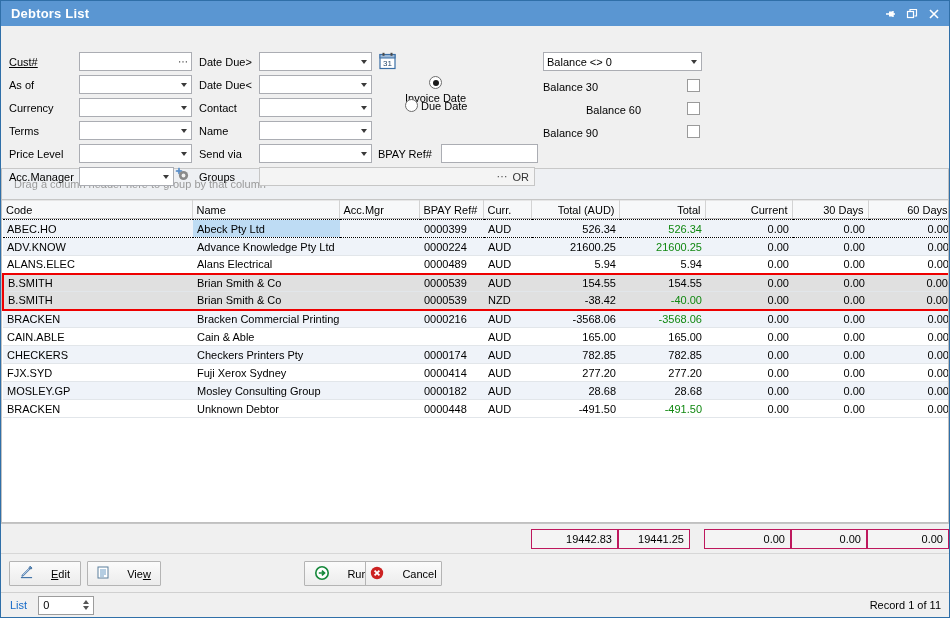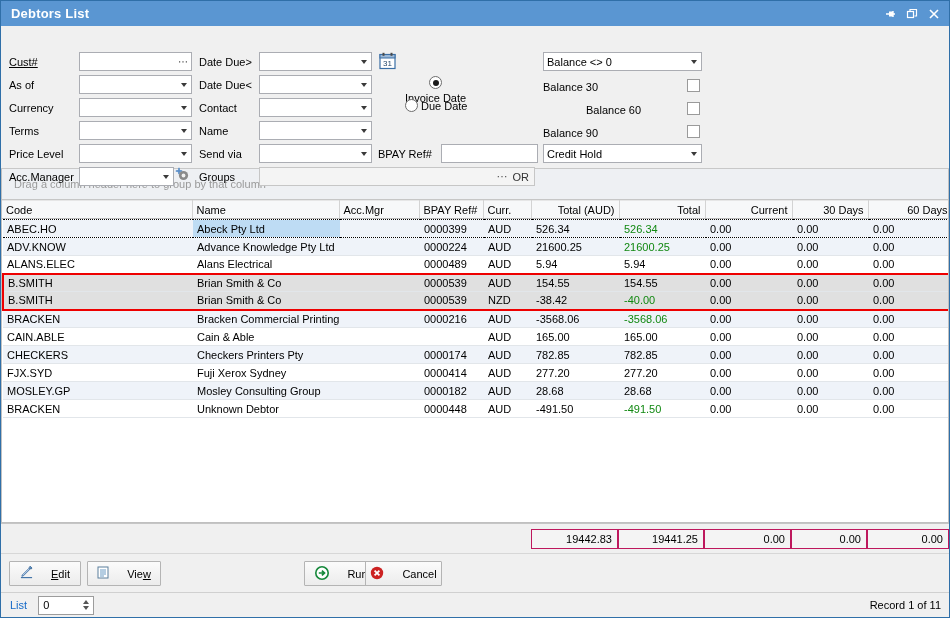--- a/index.html
+++ b/index.html
@@ -169,21 +169,21 @@
   }
   table.grid th.r { text-align: right; }
   table.grid td {
     border-bottom: 1px solid #e2e6ea;
     height: 18px;
     padding: 0 4px;
     white-space: nowrap;
     overflow: hidden;
     text-align: left;
   }
-  table.grid td.r { text-align: left; }
+  table.grid td.r { text-align: right; }
   tr.alt td { background: #eff3f9; }
   tr.nml td { background: #ffffff; }
   tr.sel td { background: #e0e0e0; margin-left: 44px; }
   td.green { color: #118811; }
   td.cellfocus {
     background: #bedcf4 !important;
   }
   tr.focusrow td {
     border-top: 1px dotted #000;
     border-bottom: 1px dotted #000;
@@ -429,26 +429,20 @@
 
     <div class="lbl" style="left:542px; top:55px;">Balance 30</div>
     <div class="cbx" style="left:686px; top:53px;"></div>
 
     <div class="lbl" style="left:542px; top:78px;margin-left:43px;">Balance 60</div>
     <div class="cbx" style="left:686px; top:76px;"></div>
 
     <div class="lbl" style="left:542px; top:101px;">Balance 90</div>
     <div class="cbx" style="left:686px; top:99px;"></div>
 
-    <div class="fld" style="left:542px; top:118px; width:159px;">
-      <span class="val">Credit Hold</span>
-      <span class="btnz">
-          <i class="chev"></i>
-        </span>
-    </div>
   </div>
 
   <div class="gridwrap">
     <div class="groupbar">
       <span>Drag a column header here to group by that column</span>
     </div>
     <table class="grid">
       <colgroup>
         <col style="width:190px">
           <col style="width:147px">
@@ -623,21 +617,21 @@
               <td class="r">0.00</td>
               <td class="r">0.00</td>
             </tr>
           </tbody>
       </table>
     </div>
   </div>
 
   <div class="sumbar">
     <div class="sumcell" style="left:530px; width:87px;">19442.83</div>
-    <div class="sumcell" style="left:617px; width:86px;">19441.25</div>
+    <div class="sumcell" style="left:617px; width:72px;">19441.25</div>
     <div class="sumcell" style="left:703px; width:87px;">0.00</div>
     <div class="sumcell" style="left:790px; width:76px;">0.00</div>
     <div class="sumcell" style="left:866px; width:82px;">0.00</div>
   </div>
 
   <div class="buttonbar">
     <div class="btn" style="left:8px; width:72px;">
       <span>
         <svg width="13" height="13" viewBox="0 0 14 14">
             <path d="M2 11l1.5-.3L11 3.2 10 2.2 2.5 9.7 2 11z" fill="#dfe9f5" stroke="#3a6ea5" stroke-width="1"></path>

